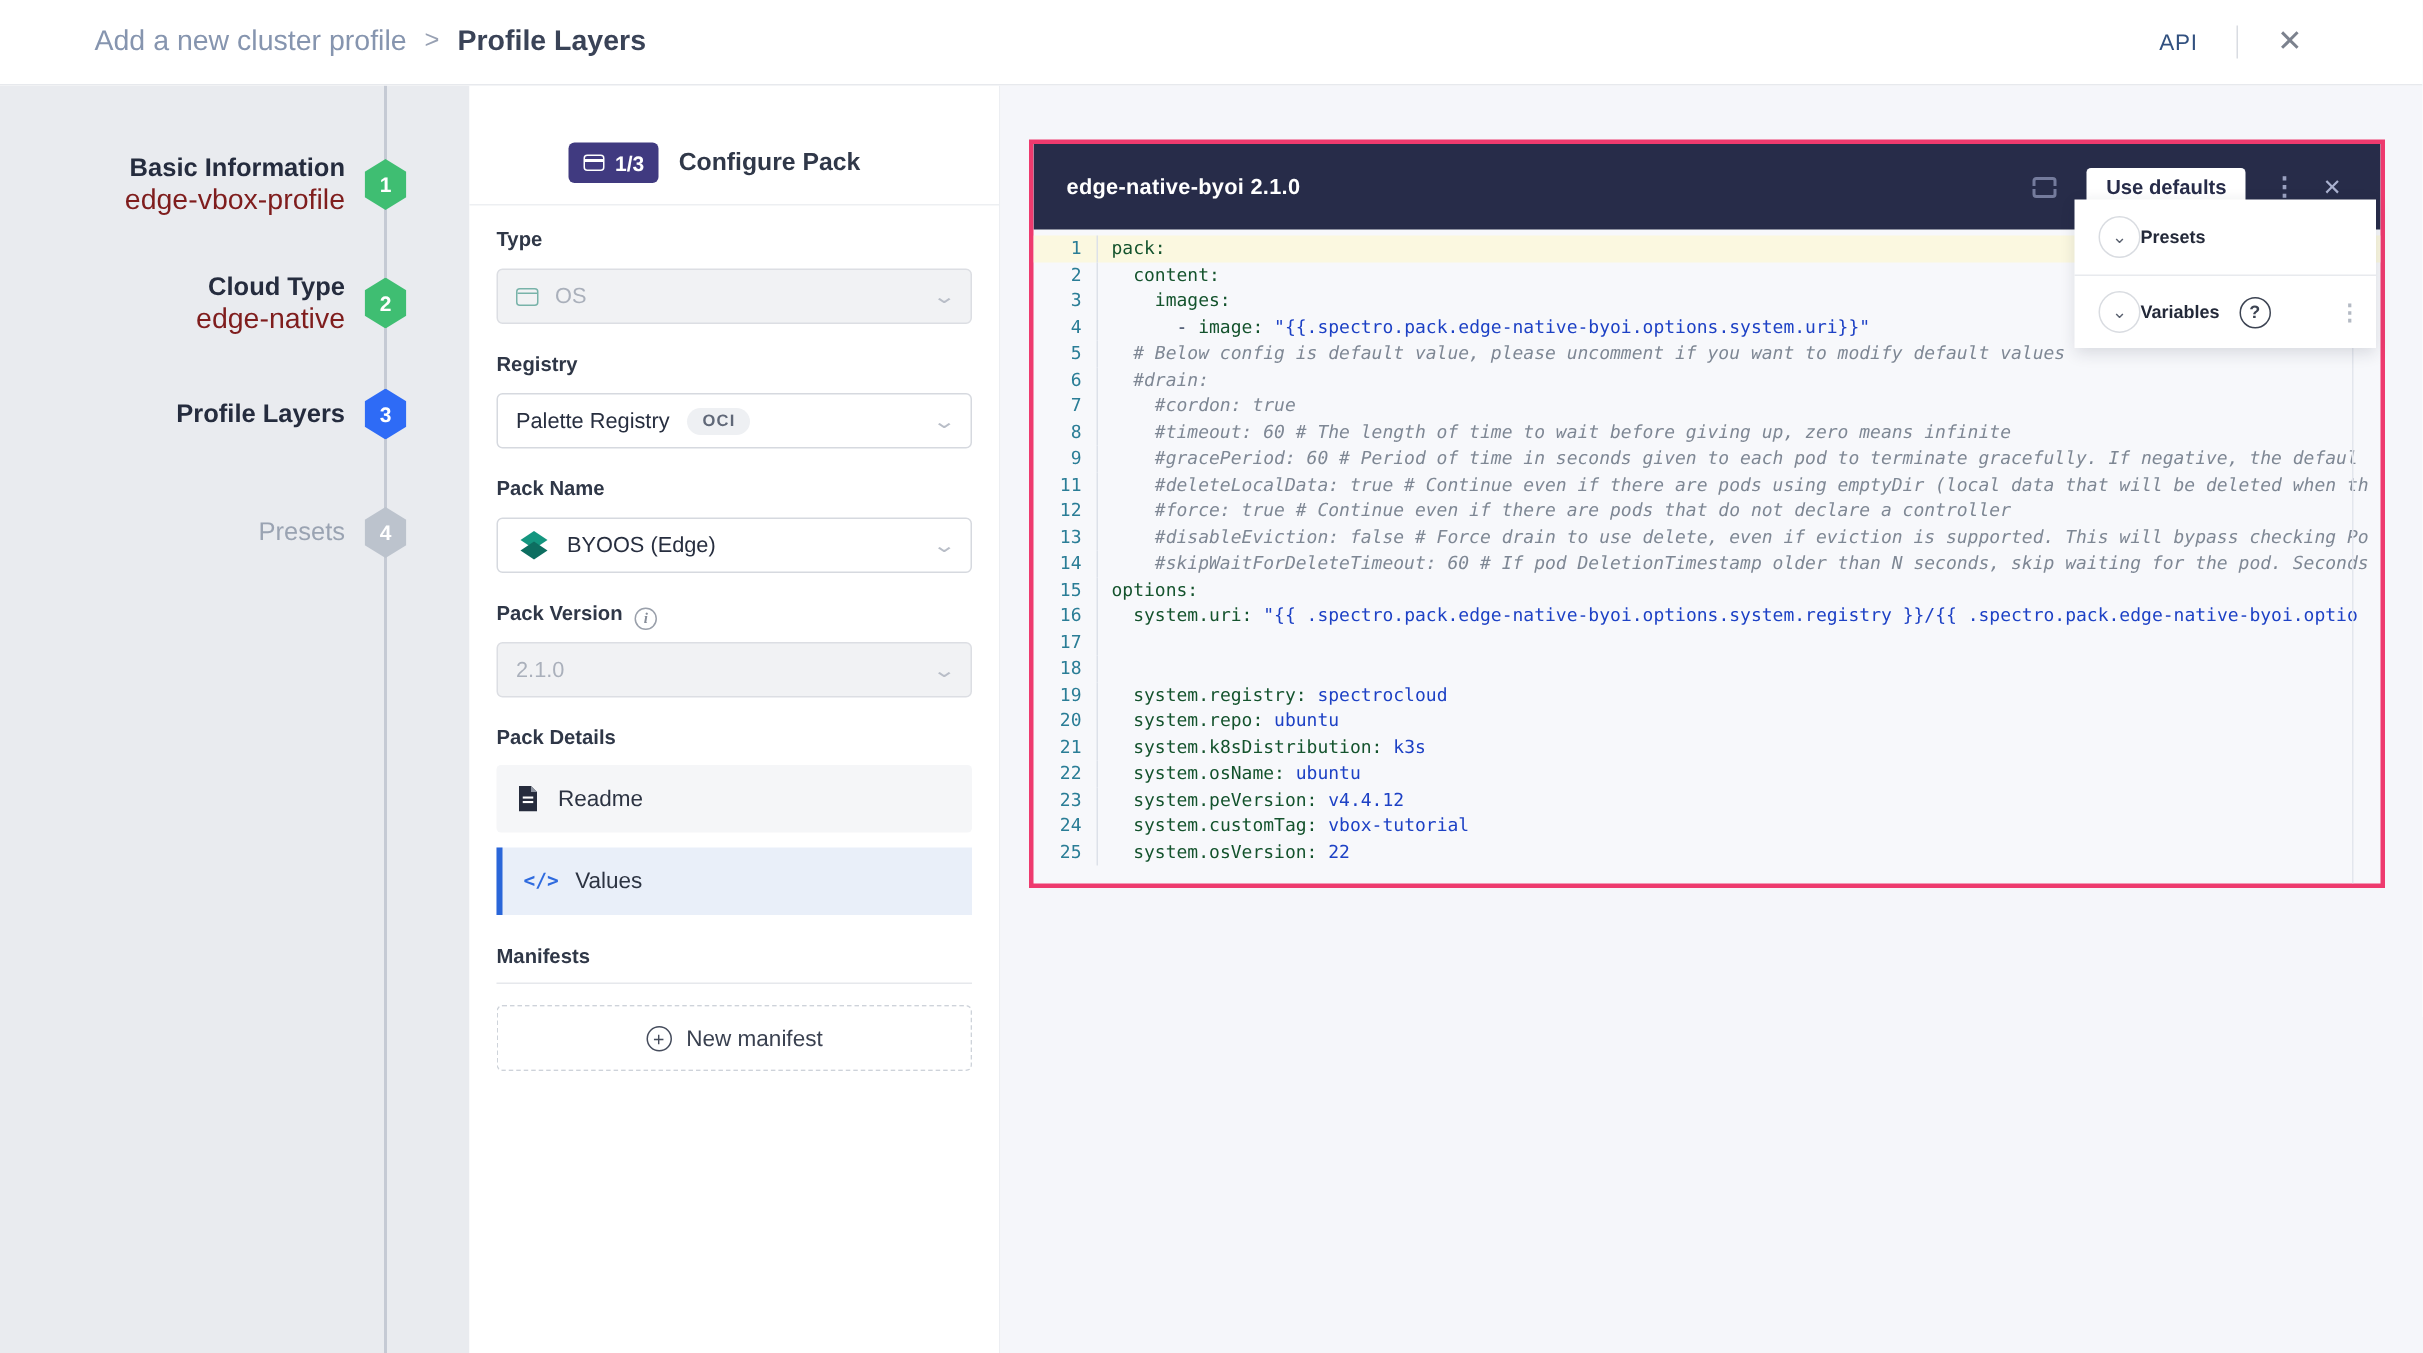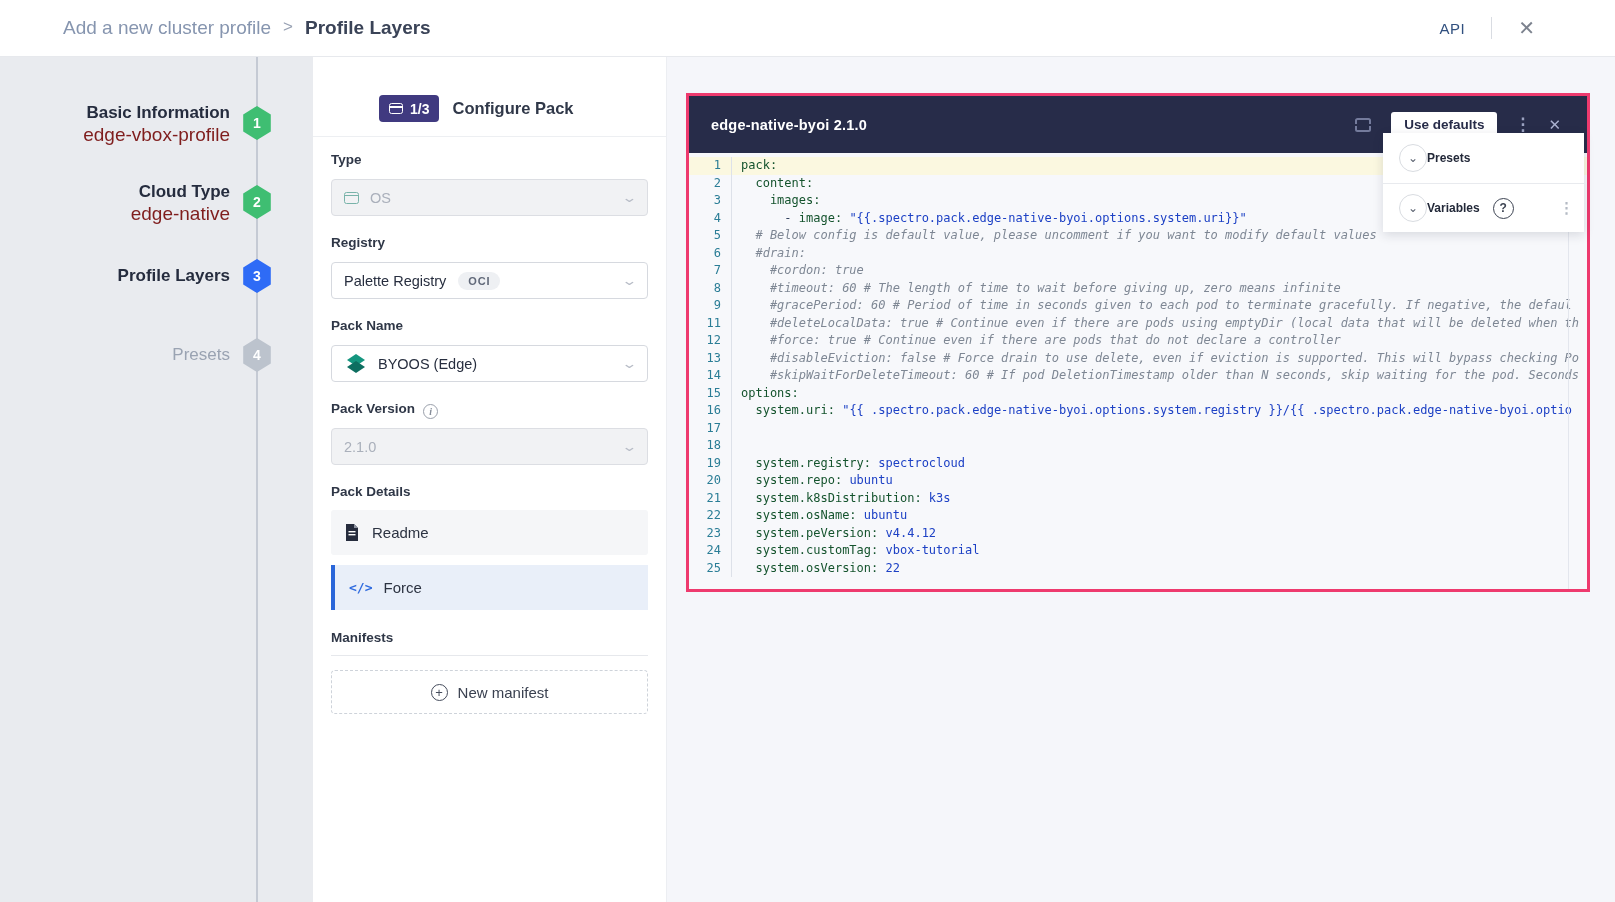--- a/index.html
+++ b/index.html
@@ -212,21 +212,21 @@
       <path d="M1 0 h8 l4 4 v13 h-12 z" fill="#262c3d"></path>
       <rect x="3.5" y="7" width="7" height="1.4" fill="#fff"></rect>
       <rect x="3.5" y="10" width="7" height="1.4" fill="#fff"></rect>
       <path d="M9 0 l4 4 h-4 z" fill="#8d93a0"></path>
     </svg>
     <span>Readme</span>
   </div>
 
   <div class="detail-row values" style="top:508px">
     <span class="values-icon">&lt;/&gt;</span>
-    <span>Force</span>
+    <span>Values</span>
   </div>
 
   <div class="field-label" style="top:573px">Manifests</div>
   <div class="manifests-hr" style="top:598px"></div>
 
   <button class="new-manifest" style="top:613px">
     <span class="plus-icon">+</span>
     <span>New manifest</span>
   </button>
 </div>

